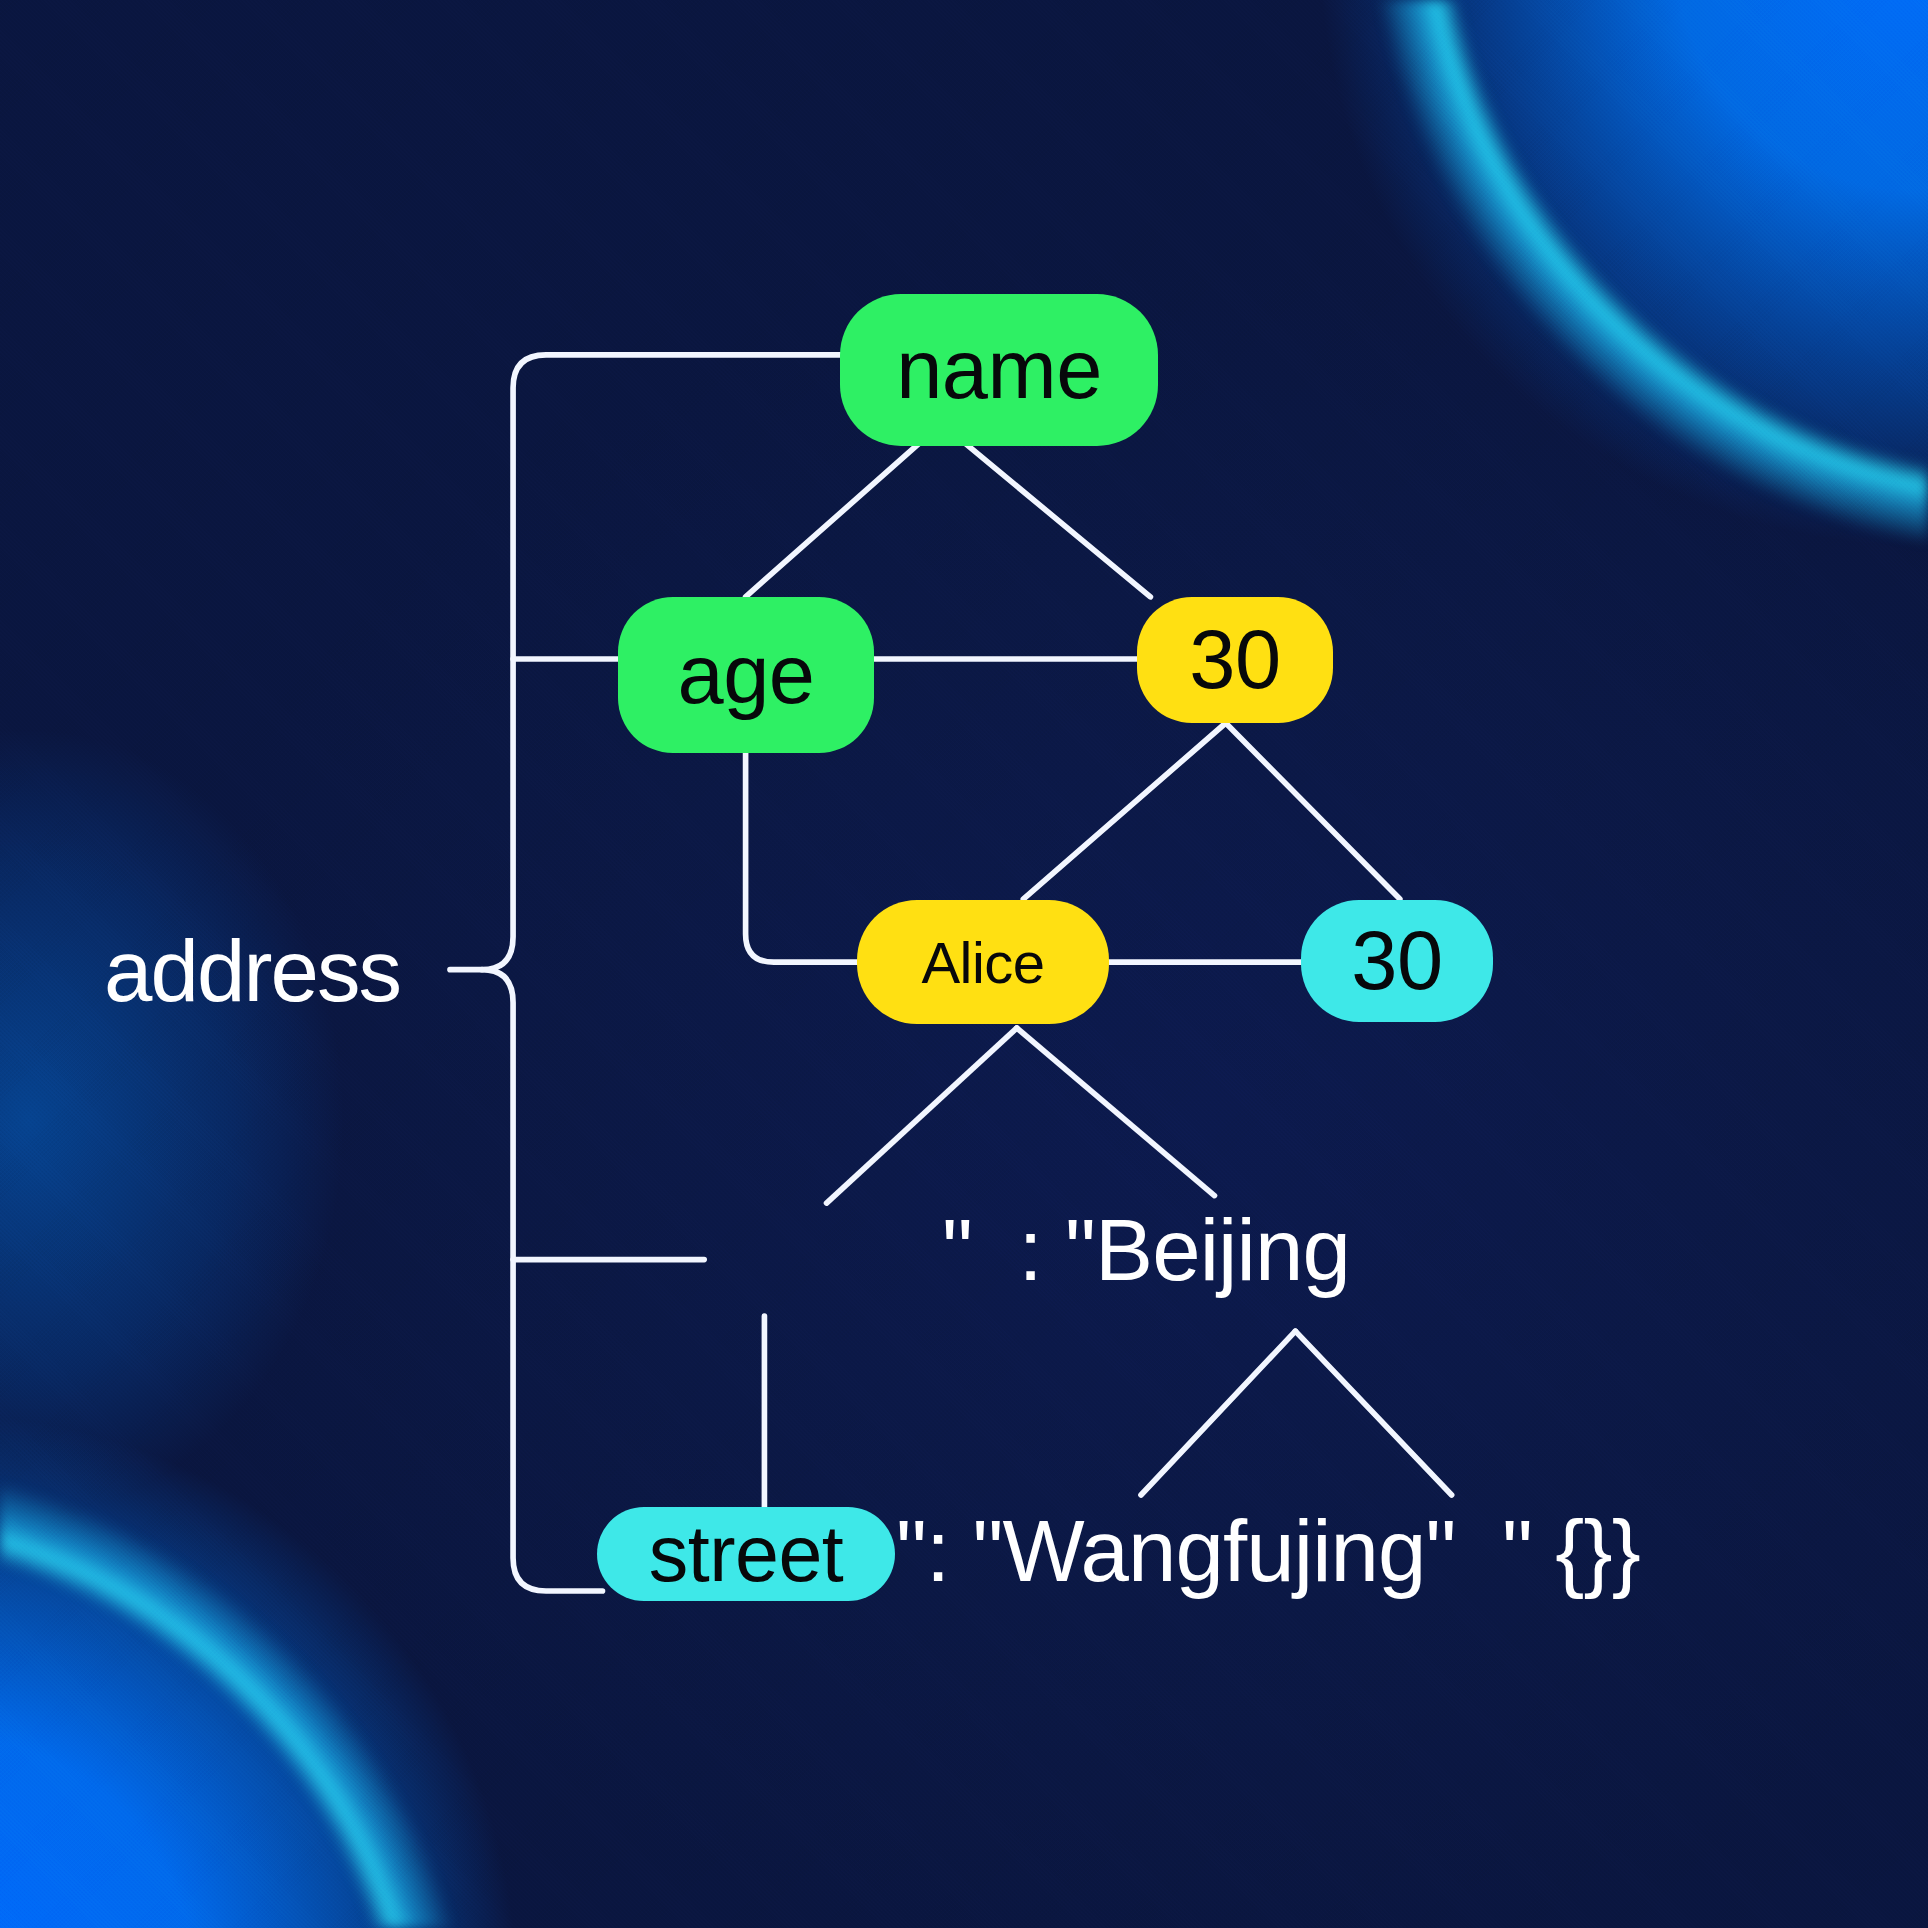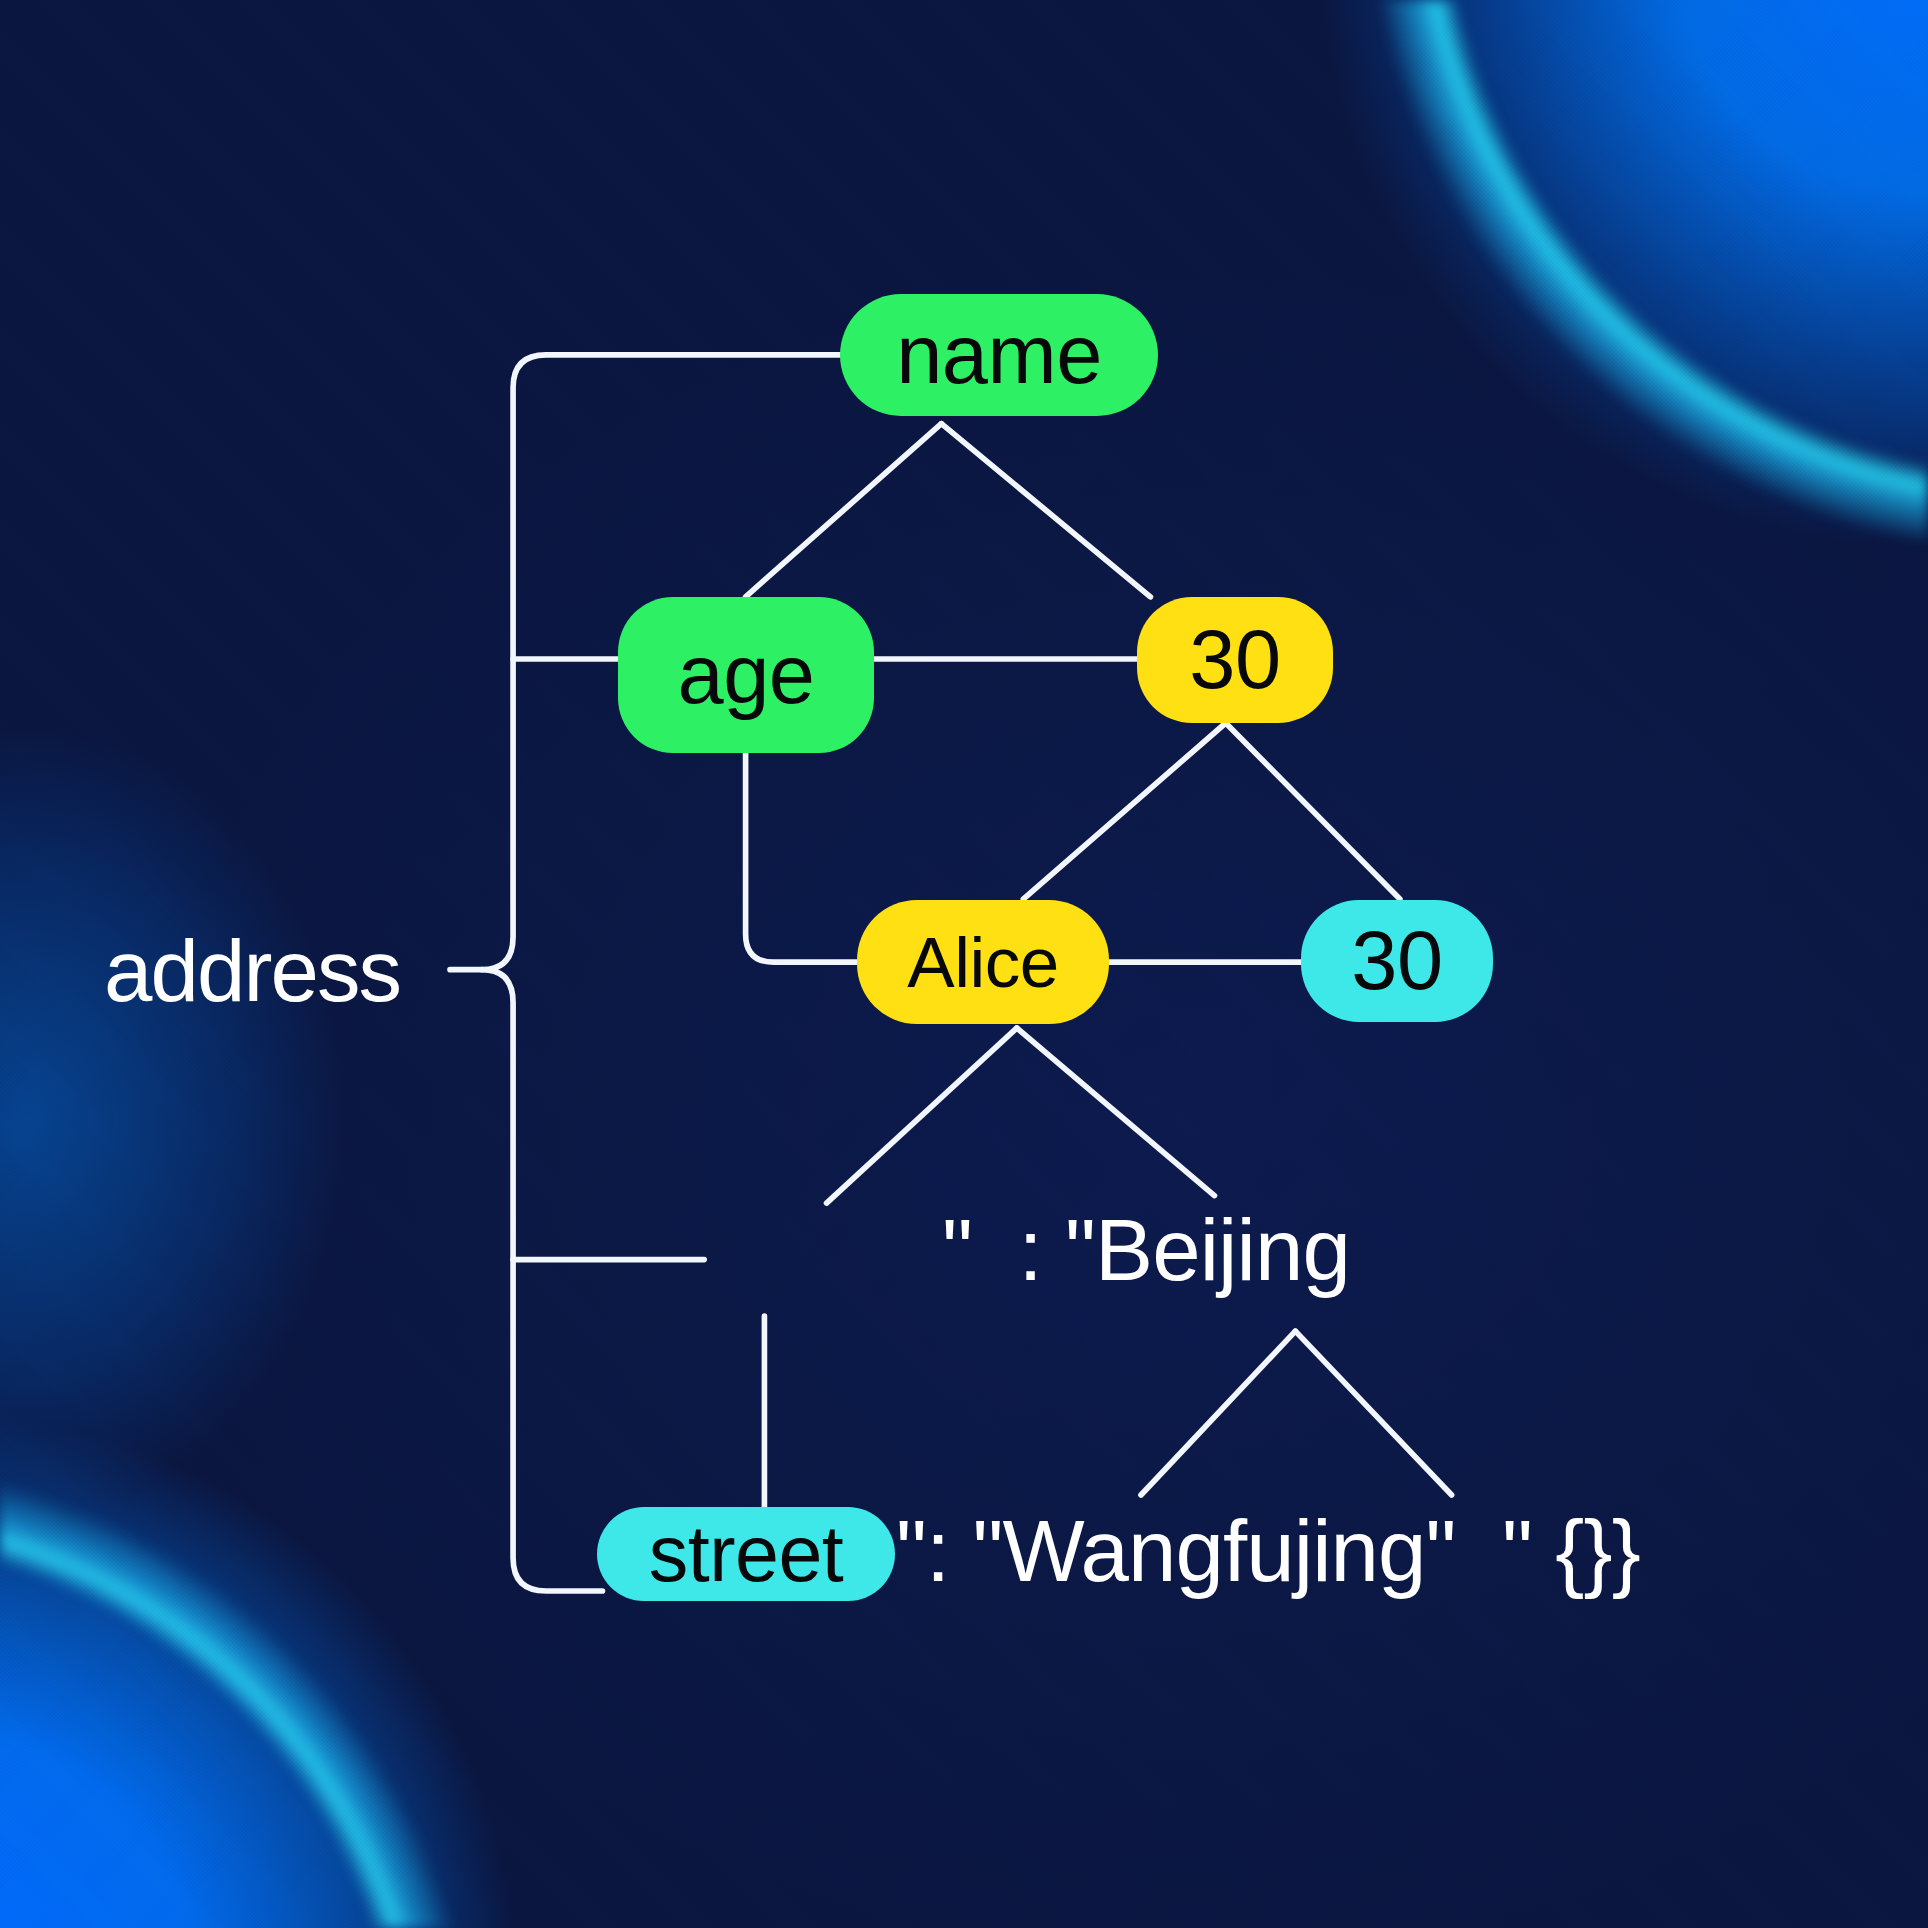--- a/index.html
+++ b/index.html
@@ -143,27 +143,27 @@
     <line x1="1080" y1="1092" x2="1290" y2="1270"></line>
 
     <line x1="812" y1="1398" x2="812" y2="1600"></line>
 
     <line x1="1376" y1="1414" x2="1212" y2="1588"></line>
     <line x1="1376" y1="1414" x2="1542" y2="1588"></line>
   </svg>
 
   <div class="plain-text" id="address-label" style="left:104px; top:921px; font-size:87px;">address</div>
 
-  <div class="node node-green" style="left:840px; top:294px; width:318px; height:122px; border-radius:61px; font-size:83px;">name</div>
+  <div class="node node-green" style="left:840px; top:294px; width:318px; height:152px; border-radius:61px; font-size:83px;">name</div>
 
   <div class="node node-green" style="left:618px; top:597px; width:256px; height:156px; border-radius:55px; font-size:83px;">age</div>
 
   <div class="node node-yellow" style="left:1137px; top:597px; width:196px; height:126px; border-radius:55px; font-size:83px;">30</div>
 
-  <div class="node node-yellow" style="left:857px; top:900px; width:252px; height:124px; border-radius:60px; font-size:71px;">Alice</div>
+  <div class="node node-yellow" style="left:857px; top:900px; width:252px; height:124px; border-radius:60px; font-size:58px;">Alice</div>
 
   <div class="node node-cyan" style="left:1301px; top:900px; width:192px; height:122px; border-radius:58px; font-size:83px;">30</div>
 
 
   <div class="node node-cyan" style="left:597px; top:1507px; width:298px; height:94px; border-radius:55px; font-size:79px;">street</div>
 
   <div class="plain-text" style="left:942px; top:1200px; font-size:87px;">"  : "Beijing</div>
 
   <div class="plain-text" style="left:896px; top:1501px; font-size:87px;">": "Wangfujing"  " {}}</div>
 

